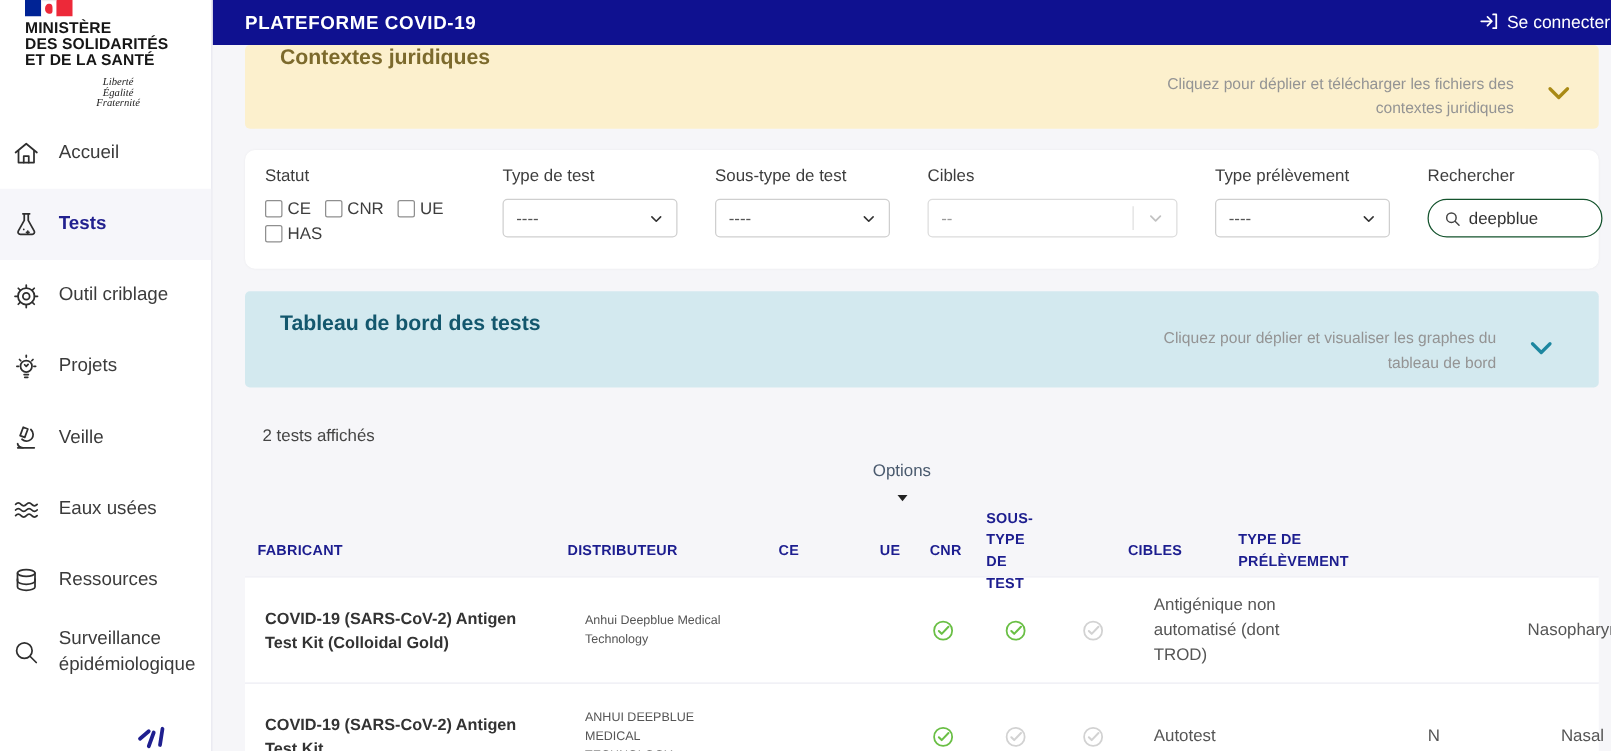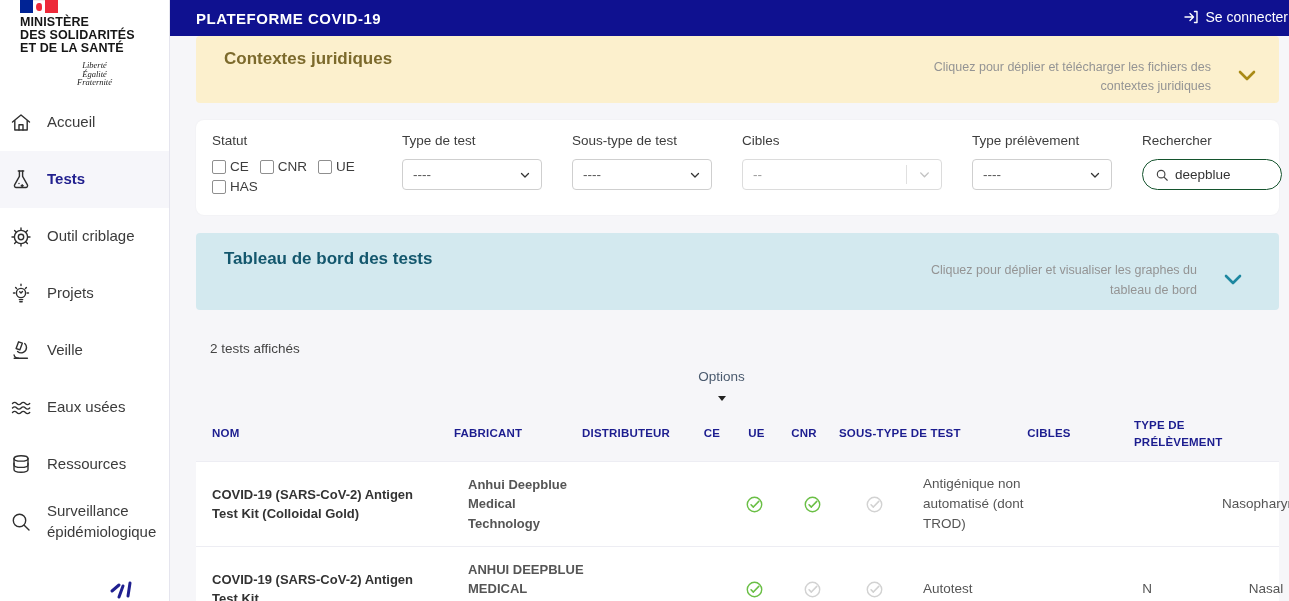--- a/index.html
+++ b/index.html
@@ -31,21 +31,21 @@
             display:flex; align-items:center; justify-content:space-between; padding-left:26px; z-index:2; }
   .topbar-title { color:#fff; font-size:15px; font-weight:bold; letter-spacing:.5px; }
   .login { display:flex; align-items:flex-start; gap:7px; color:#fff; font-size:14px; cursor:pointer; padding-right:1px; }
 
   
   .main { position:absolute; left:170px; top:36px; width:1119px; height:565px; overflow:hidden; }
 
   .banner { margin:0 10px 0 26px; border-radius:4px; display:flex; justify-content:space-between; padding:0 20px 0 28px; }
   .banner-yellow { background:#fcf0cd; height:67px; }
   .banner-blue   { background:#d3e9ef; height:77px; margin-top:18px; }
-  .banner-title  { font-size:17px; font-weight:bold; padding-top:13px; }
+  .banner-title  { font-size:17px; font-weight:bold; }
   .banner-yellow .banner-title { color:#7c6a2c; }
   .banner-blue   .banner-title { color:#13576d; padding-top:16px; }
   .banner-right { display:flex; align-items:center; gap:24px; padding-top:10px; }
   .banner-hint { font-size:12.5px; color:#949494; text-align:right; width:310px; line-height:1.55; padding-top:5px; }
   .banner-blue .banner-hint { width:290px; padding-top:8px; }
   .banner-chevron { margin-top:4px; cursor:pointer; }
   .banner-yellow .banner-chevron { color:#a98a15; }
   .banner-blue   .banner-chevron { color:#1d87a0; margin-top:8px; margin-right:14px; }
 
   
@@ -85,21 +85,21 @@
   .thead { height:54px; }
   .th { font-size:11.5px; font-weight:bold; color:#1c1d8f; letter-spacing:.2px; line-height:1.5; }
   .th.c { text-align:center; }
   .th-nom { padding-left:16px; }
   .th-fab, .th-dist, .th-sous { padding-left:10px; }
   .th-prelev { display:flex; justify-content:flex-end; }
   .th-prelev span { max-width:95px; text-align:left; }
   .trow { background:#fff; border-top:1px solid #ededf3; height:85px; cursor:pointer;gap:14px; }
   .td { font-size:13.5px; color:#555; line-height:1.5; }
   .td-nom { font-size:13px; font-weight:bold; color:#333; padding:0 14px 0 16px; }
-  .td-fab { font-size:13px; padding-left:10px; padding-right:2px;font-weight:bold; }
+  .td-fab { font-size:10px; padding-left:10px; padding-right:2px; }
   .td-sous { padding-left:10px; max-width:140px; }
   .td.c { text-align:center; }
   .check { display:flex; justify-content:center; }
   .check svg { display:block; }
   .check-on { color:#6abf45; }
   .check-off { color:#d2d2d2; }
   .row-chevron { display:flex; justify-content:center; color:#333; }
 </style>
 </head>
 <body>
@@ -344,21 +344,20 @@
   </div>
 
   <div class="count-text">2 tests affichés</div>
   <div class="options-row">
     <span class="options-label">Options</span>
     <span class="options-caret"></span>
   </div>
 
   <div class="tbl">
     <div class="tgrid thead">
-      <span class="th th-nom">NOM</span>
       <span class="th th-fab">FABRICANT</span>
       <span class="th th-dist">DISTRIBUTEUR</span>
       <span class="th c">CE</span>
       <span class="th c">UE</span>
       <span class="th c">CNR</span>
       <span class="th th-sous">SOUS-TYPE DE TEST</span>
       <span class="th c">CIBLES</span>
       <span class="th th-prelev">
           <span>TYPE DE PRÉLÈVEMENT</span>
         </span>

